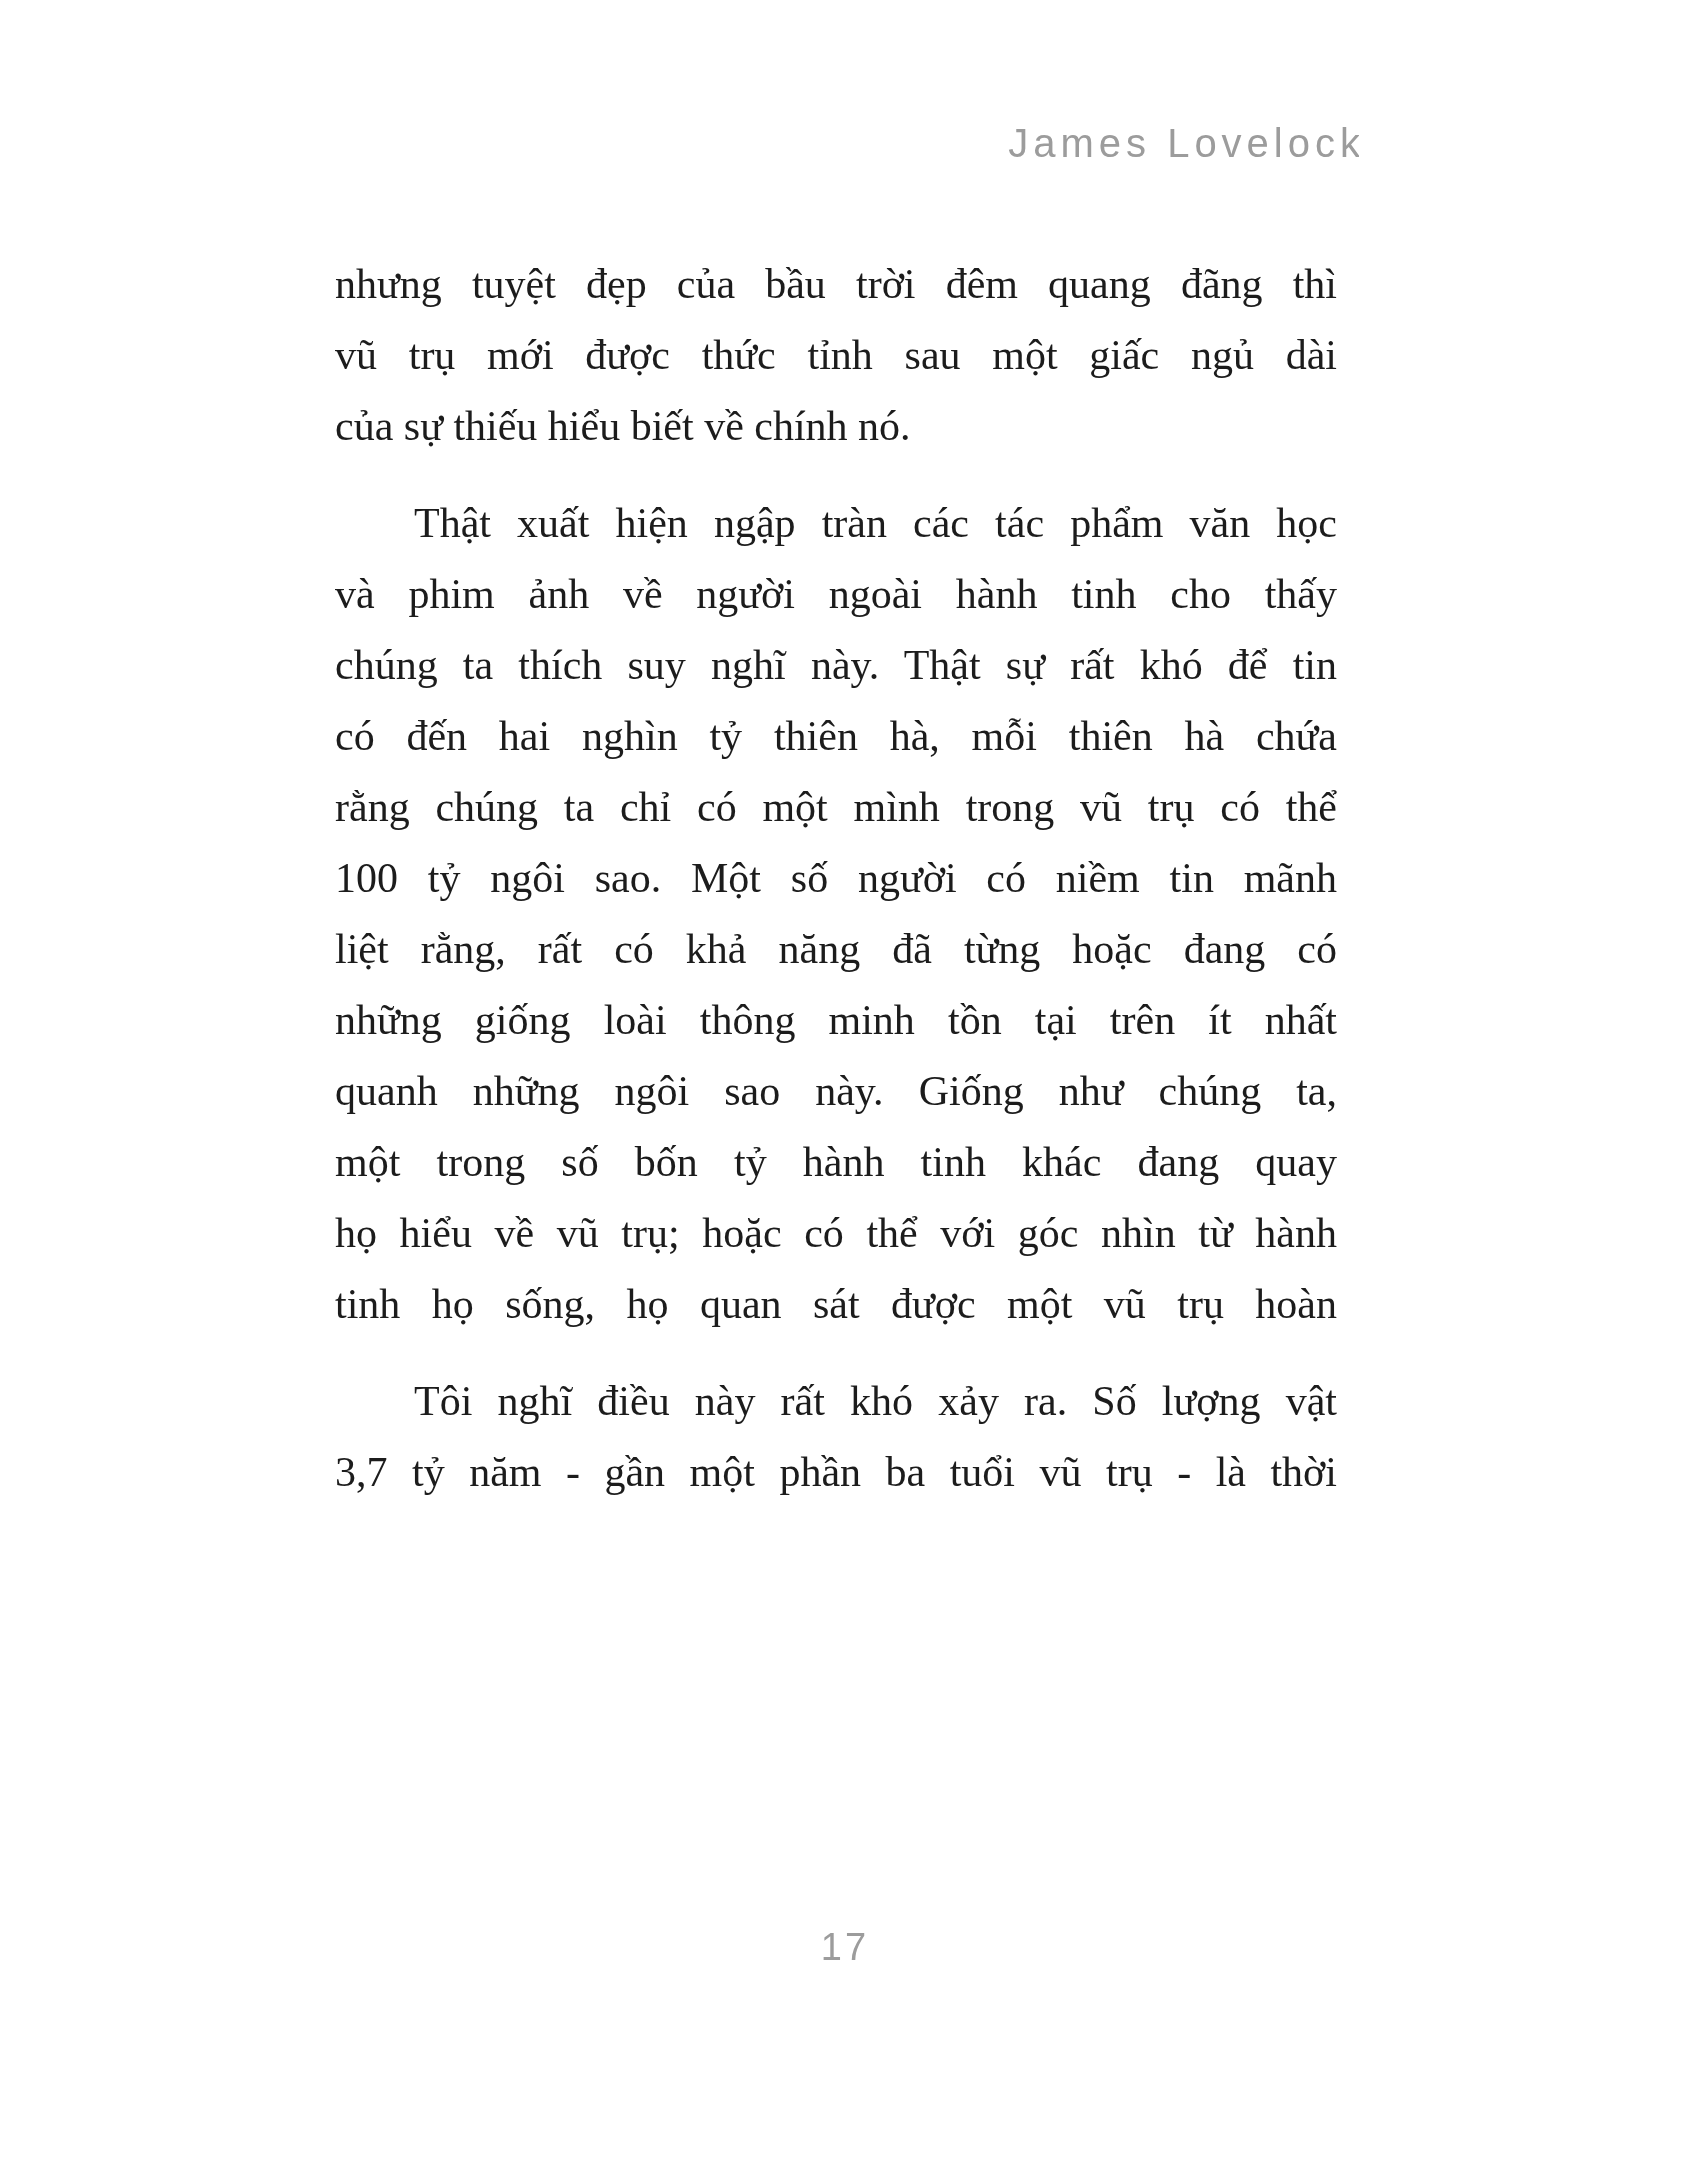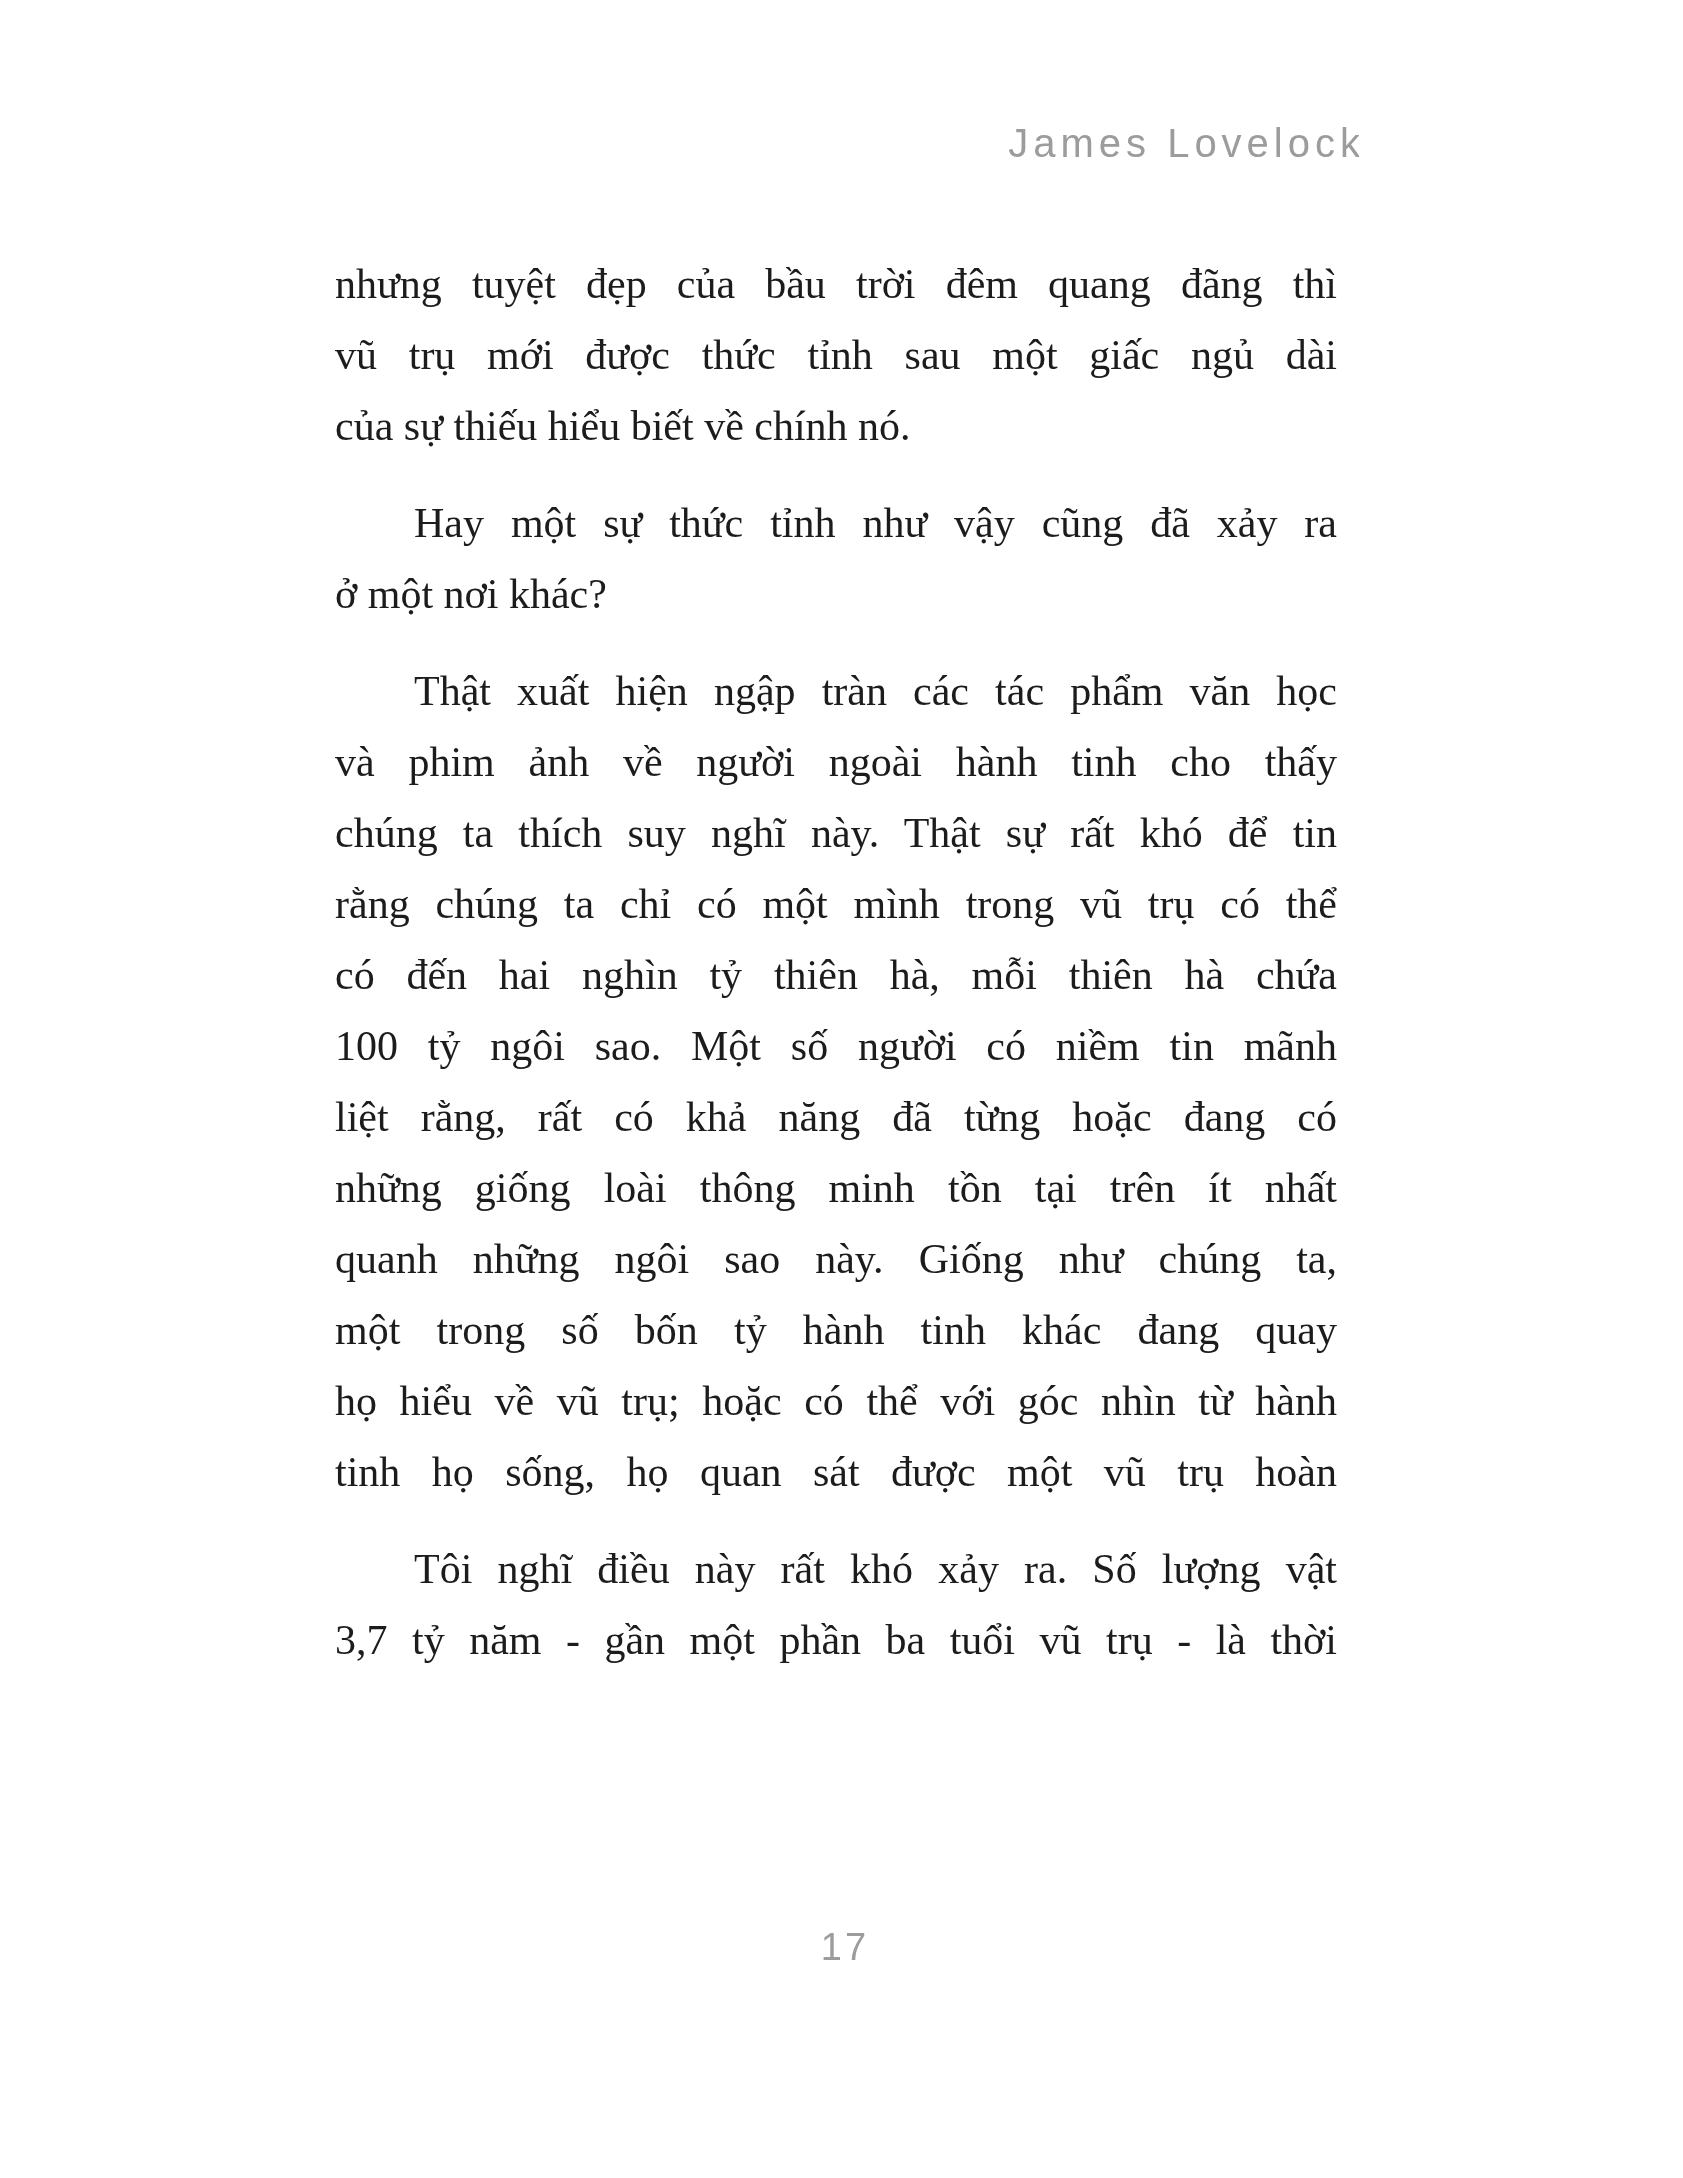--- a/index.html
+++ b/index.html
@@ -75,31 +75,27 @@
   <div class="running-header">James Lovelock</div>
 
   <div class="body-text">
 
     <p>
       <span class="line">nhưng tuyệt đẹp của bầu trời đêm quang đãng thì</span>
       <span class="line">vũ trụ mới được thức tỉnh sau một giấc ngủ dài</span>
       <span class="line rag">của sự thiếu hiểu biết về chính nó.</span>
     </p>
 
-    <p>
-      <span class="line ind">Hay một sự thức tỉnh như vậy cũng đã xảy ra</span>
-      <span class="line rag">ở một nơi khác?</span>
-    </p>
 
     <p>
       <span class="line ind">Thật xuất hiện ngập tràn các tác phẩm văn học</span>
       <span class="line">và phim ảnh về người ngoài hành tinh cho thấy</span>
       <span class="line">chúng ta thích suy nghĩ này. Thật sự rất khó để tin</span>
+      <span class="line">có đến hai nghìn tỷ thiên hà, mỗi thiên hà chứa</span>
       <span class="line">rằng chúng ta chỉ có một mình trong vũ trụ có thể</span>
-      <span class="line">có đến hai nghìn tỷ thiên hà, mỗi thiên hà chứa</span>
       <span class="line">100 tỷ ngôi sao. Một số người có niềm tin mãnh</span>
       <span class="line">liệt rằng, rất có khả năng đã từng hoặc đang có</span>
       <span class="line">những giống loài thông minh tồn tại trên ít nhất</span>
       <span class="line">quanh những ngôi sao này. Giống như chúng ta,</span>
       <span class="line">một trong số bốn tỷ hành tinh khác đang quay</span>
       <span class="line">họ hiểu về vũ trụ; hoặc có thể với góc nhìn từ hành</span>
       <span class="line">tinh họ sống, họ quan sát được một vũ trụ hoàn</span>
     </p>
 
     <p>

